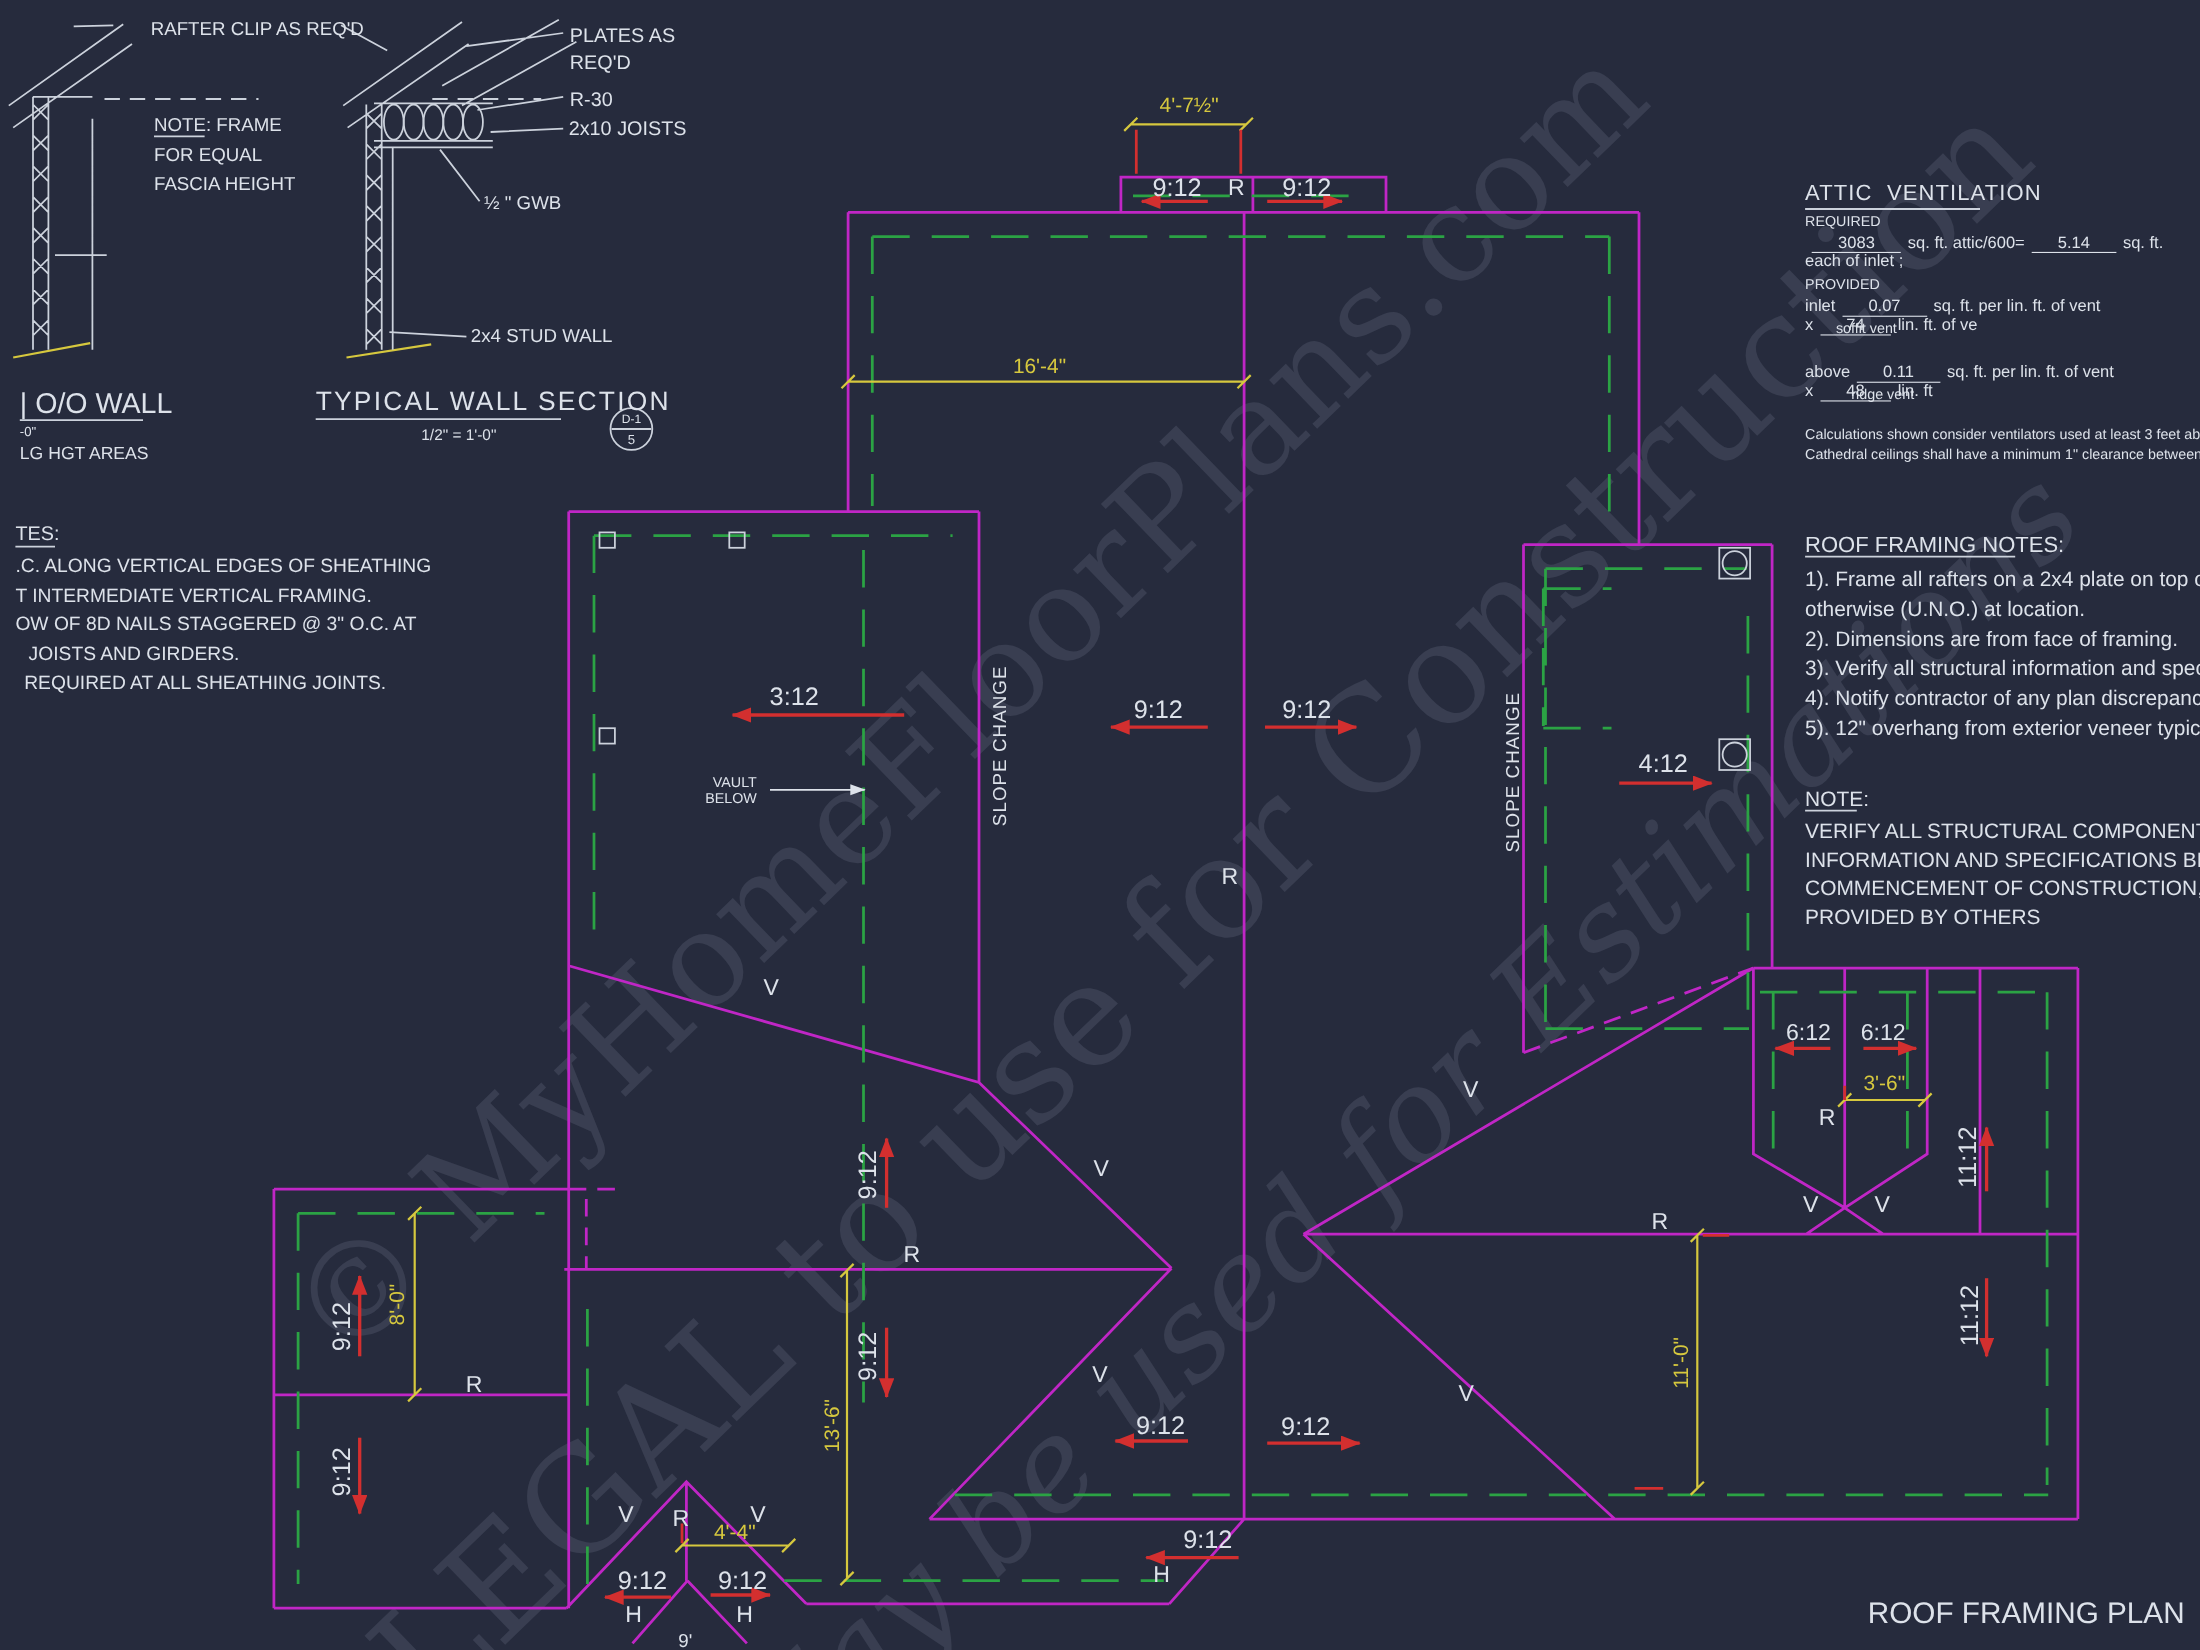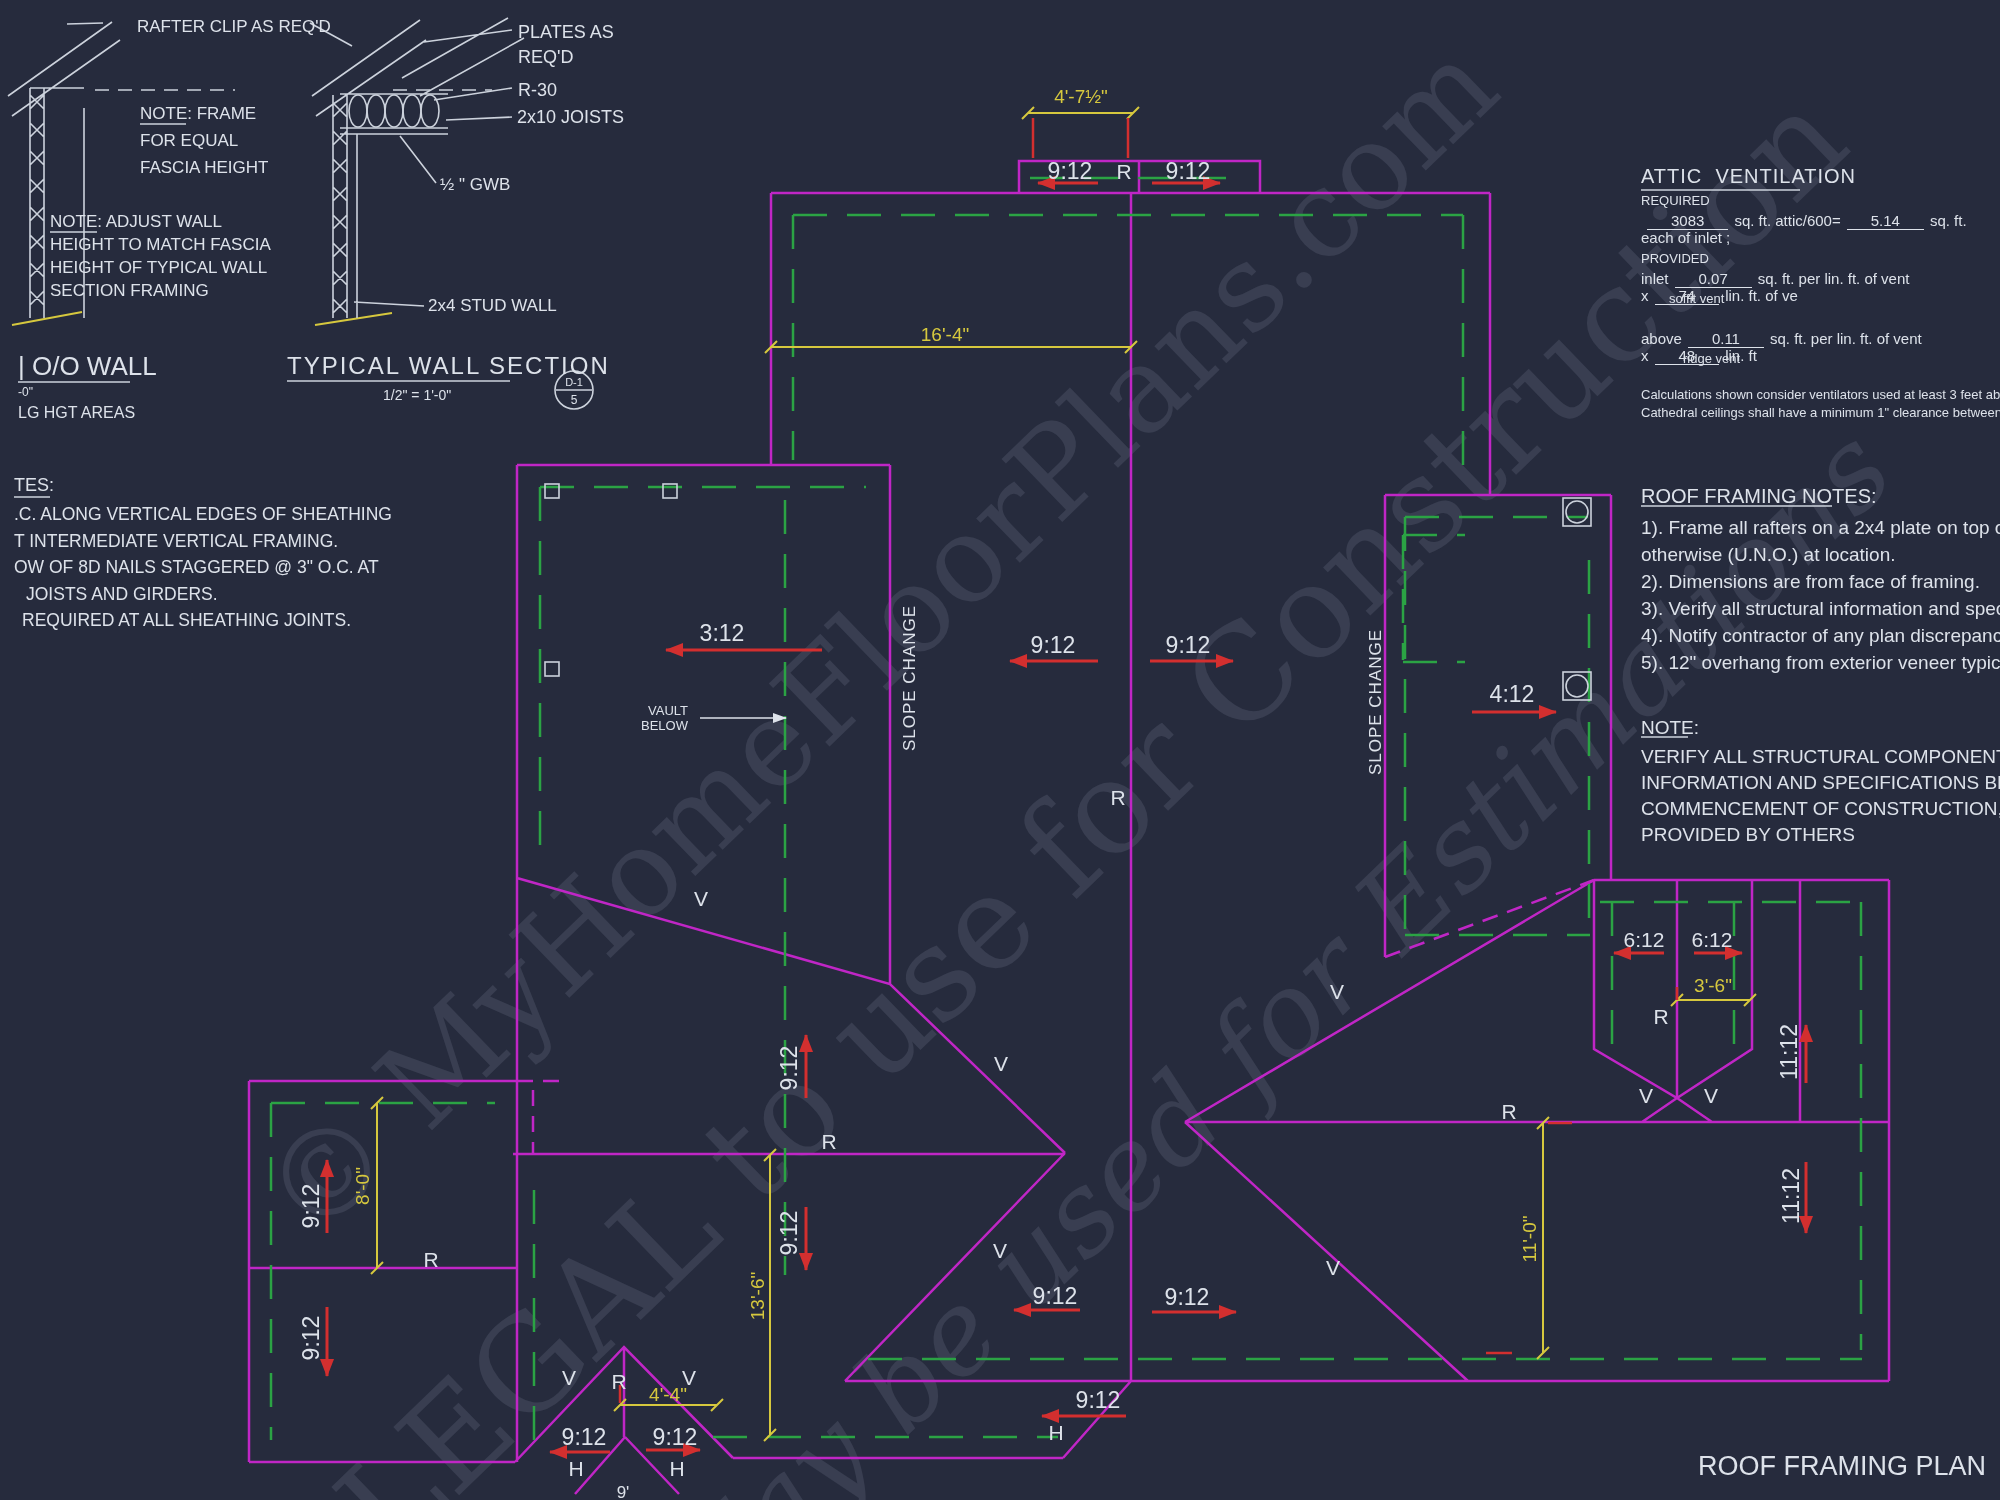--- a/index.html
+++ b/index.html
@@ -177,26 +177,20 @@
   </div>
   <span class="t" style="left:518px;top:81px;font-size:18px;">R-30</span>
   <span class="t" style="left:517px;top:108px;font-size:18px;">2x10 JOISTS</span>
   <span class="t s17" style="left:440px;top:176px;">½ " GWB</span>
   <span class="t s17" style="left:428px;top:297px;">2x4 STUD WALL</span>
   <div class="blk" style="left:140px;top:100px;font-size:17px;line-height:27px;">
     <div>NOTE: FRAME</div>
     <div>FOR EQUAL</div>
     <div>FASCIA HEIGHT</div>
   </div>
-  <div class="blk" style="left:50px;top:210px;font-size:17px;line-height:23px;">
-    <div>NOTE: ADJUST WALL</div>
-    <div>HEIGHT TO MATCH FASCIA</div>
-    <div>HEIGHT OF TYPICAL WALL</div>
-    <div>SECTION FRAMING</div>
-  </div>
   <span class="t" style="left:18px;top:353px;font-size:26px;">| O/O WALL</span>
   <span class="t" style="left:18px;top:386px;font-size:12px;">-0"</span>
   <span class="t" style="left:18px;top:405px;font-size:16px;">LG HGT AREAS</span>
   <span class="t" style="left:287px;top:354px;font-size:24px;letter-spacing:2px;">TYPICAL WALL SECTION</span>
   <span class="t" style="left:383px;top:388px;font-size:14px;">1/2" = 1'-0"</span>
   <span class="t c" style="left:574px;top:382px;font-size:11px;">D-1</span>
   <span class="t c" style="left:574px;top:400px;font-size:12px;">5</span>
 
   <span class="t" style="left:14px;top:476px;font-size:18px;">TES:</span>
   <div class="blk" style="left:14px;top:501px;font-size:17.5px;line-height:26.5px;">

